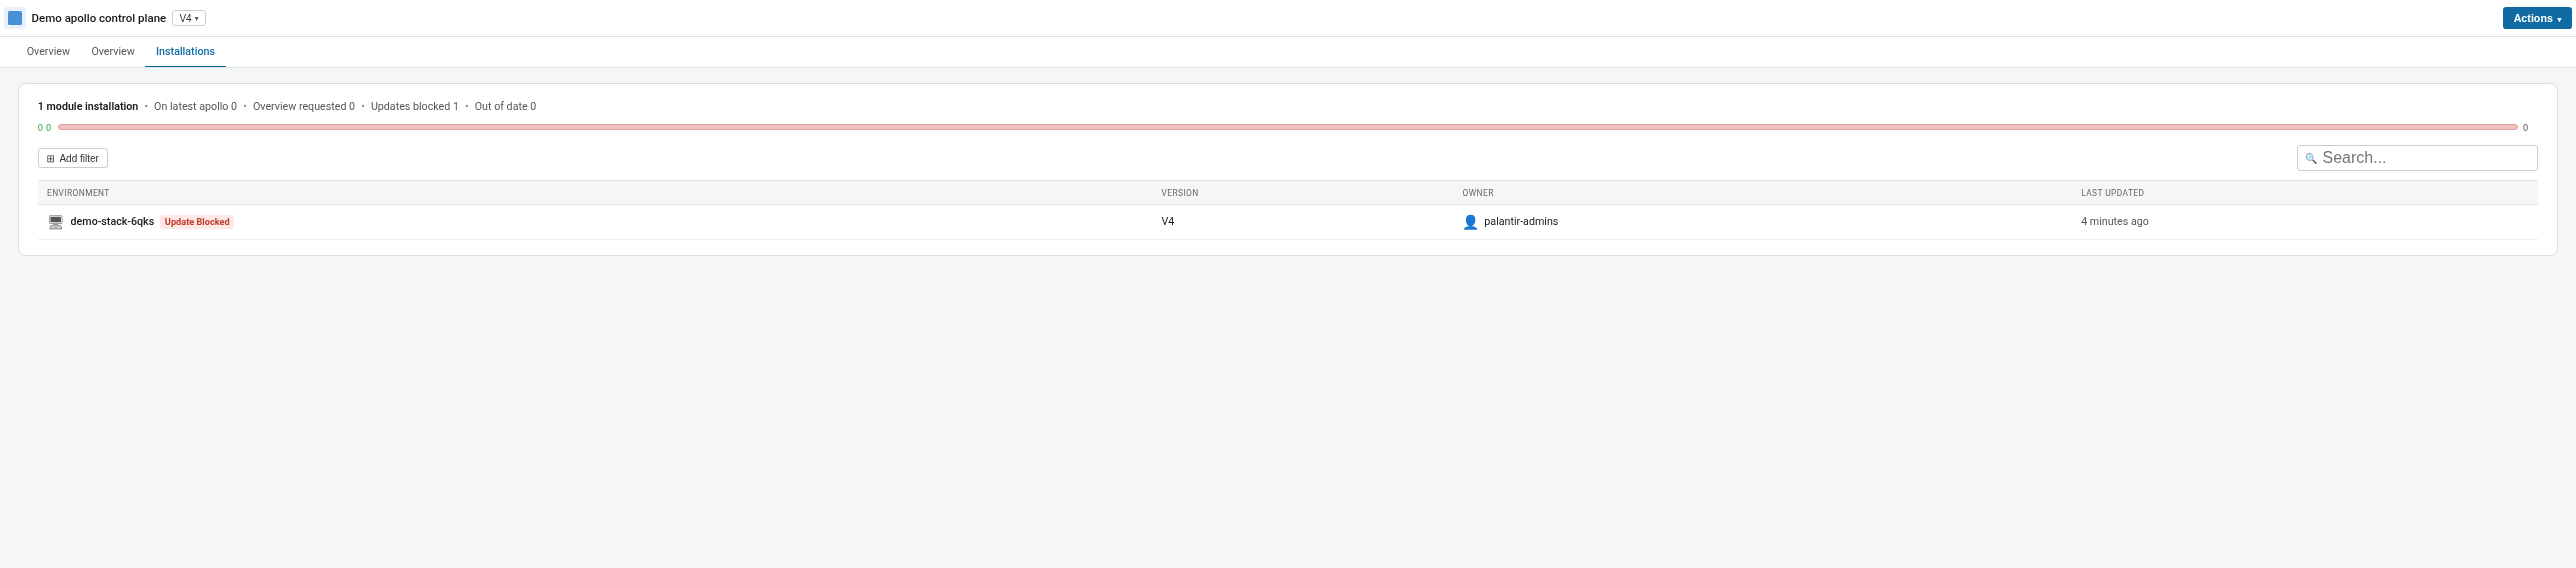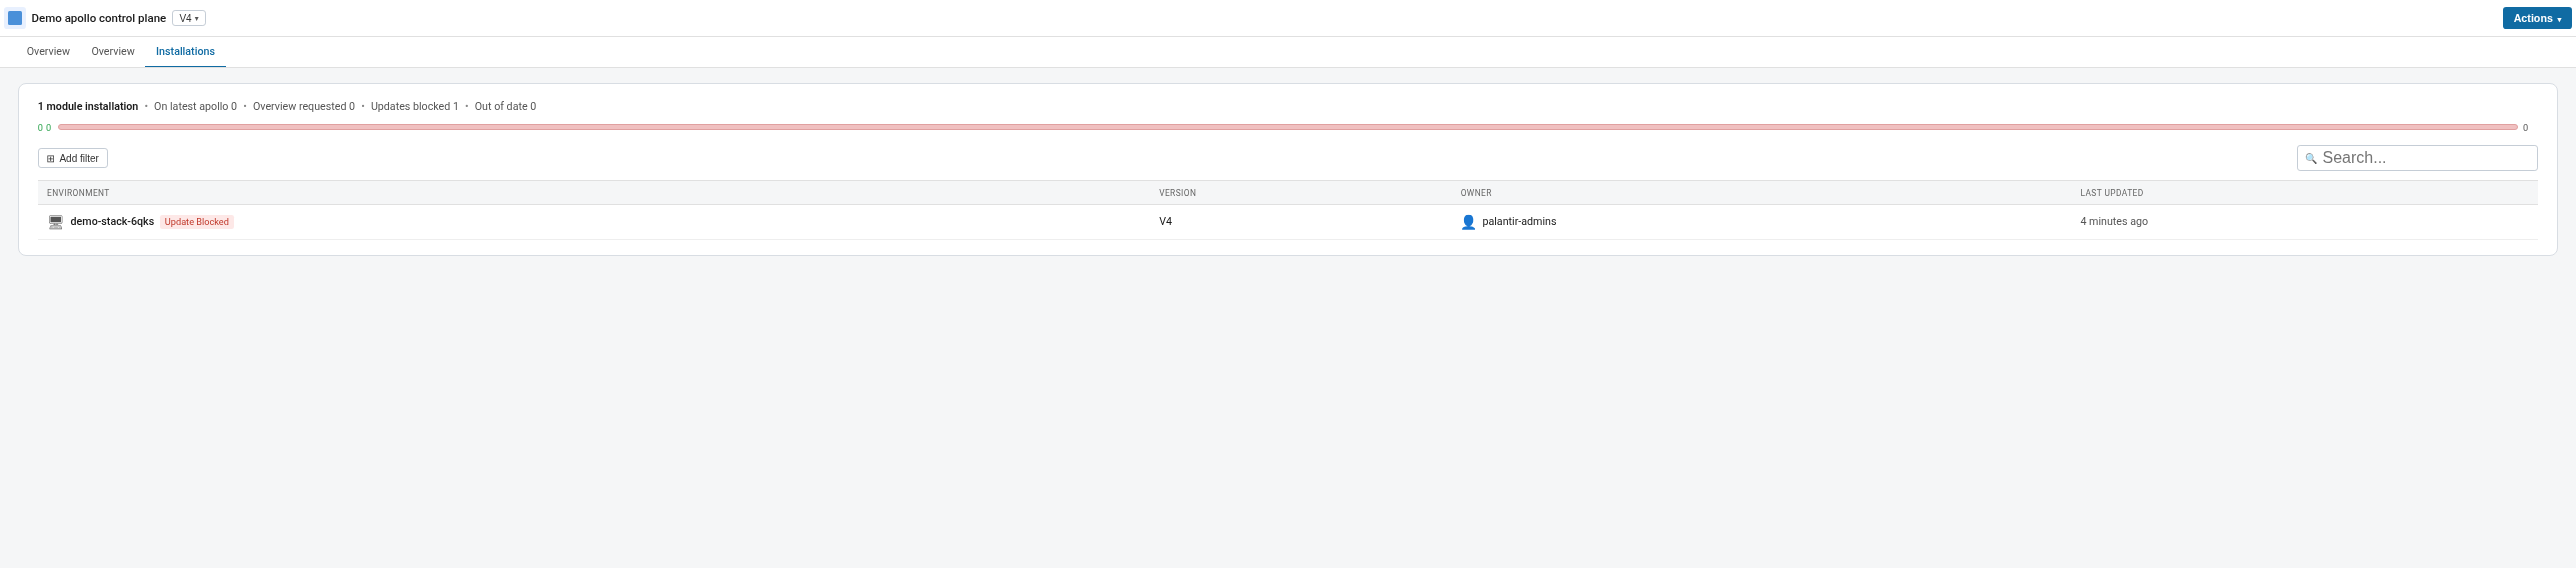--- a/index.html
+++ b/index.html
@@ -245,21 +245,21 @@
     .env-icon {
       font-size: 13.8px;
       color: #555;
     }
     .env-name {
       color: #1a1a1a;
       font-weight: 500;
     }
     .status-badge {
       font-size: 9.2px;
-      font-weight: 400;
+      font-weight: 700;
       color: #c0392b;
       background: #fde8e7;
       border-radius: 2.3px;
       padding: 1.5px 4.6px;
     }
     .owner-cell {
       display: flex;
       align-items: center;
       gap: 4.6px;
     }

